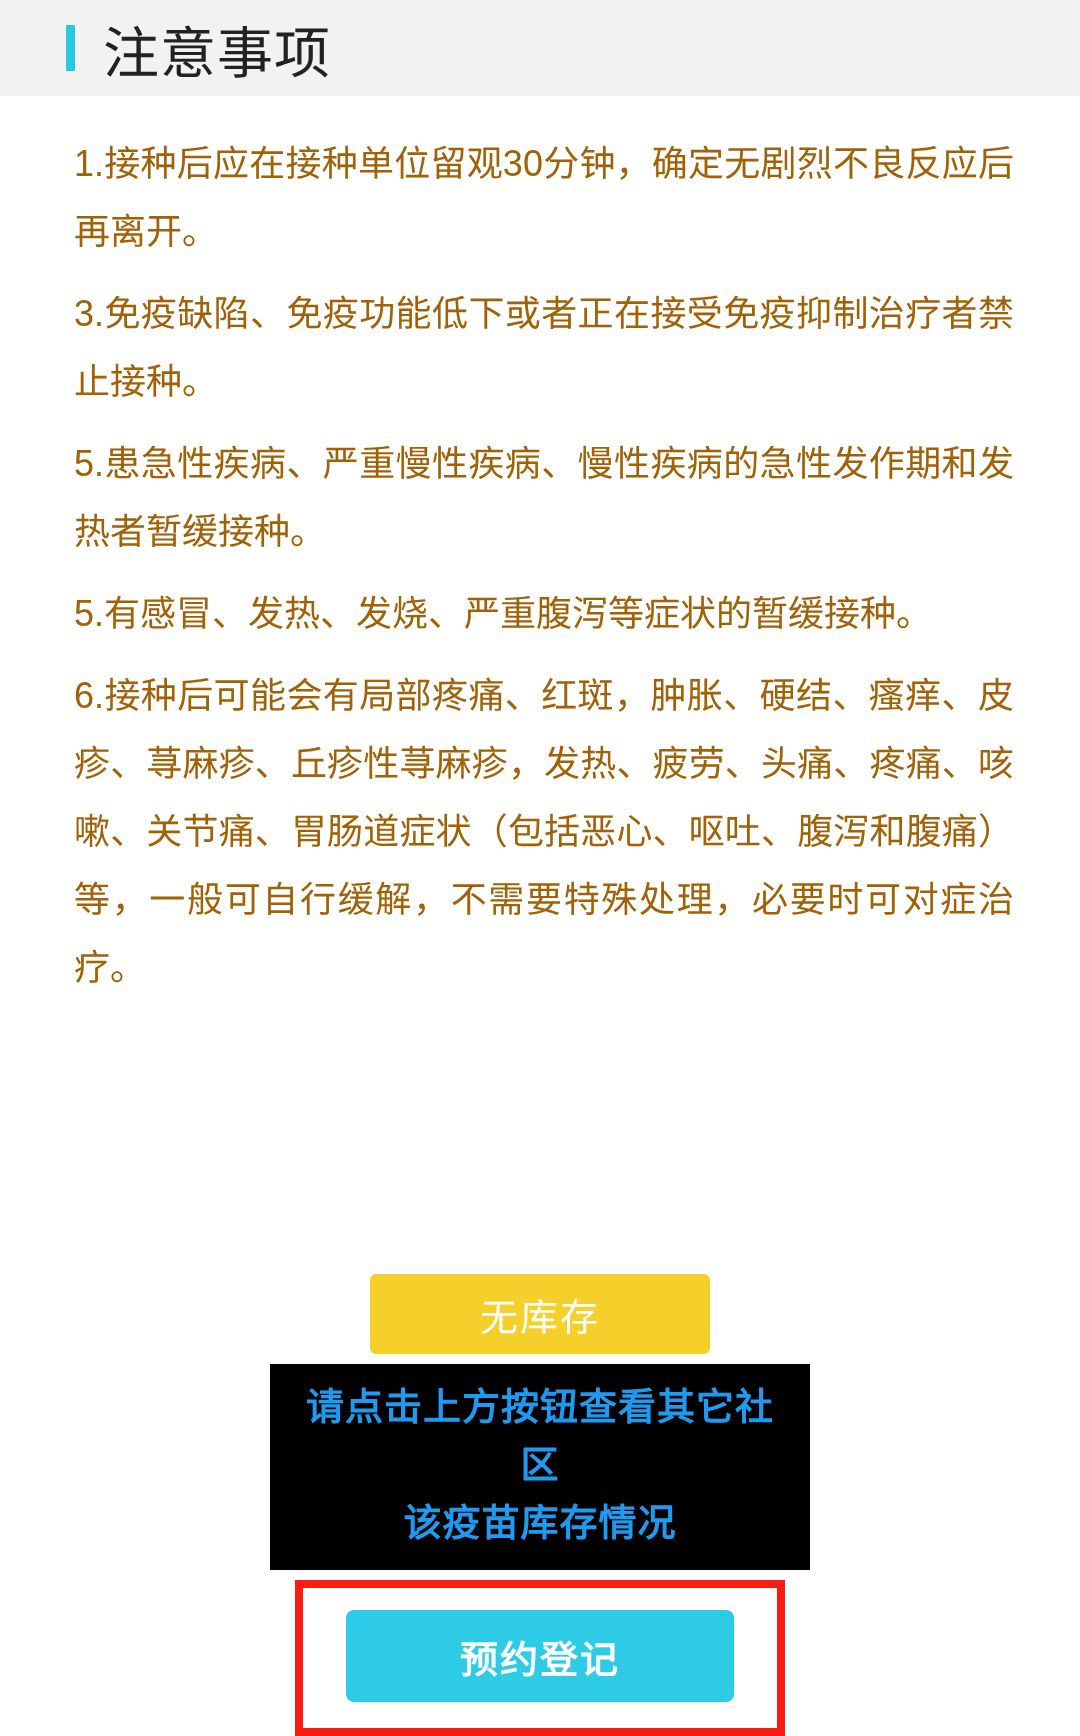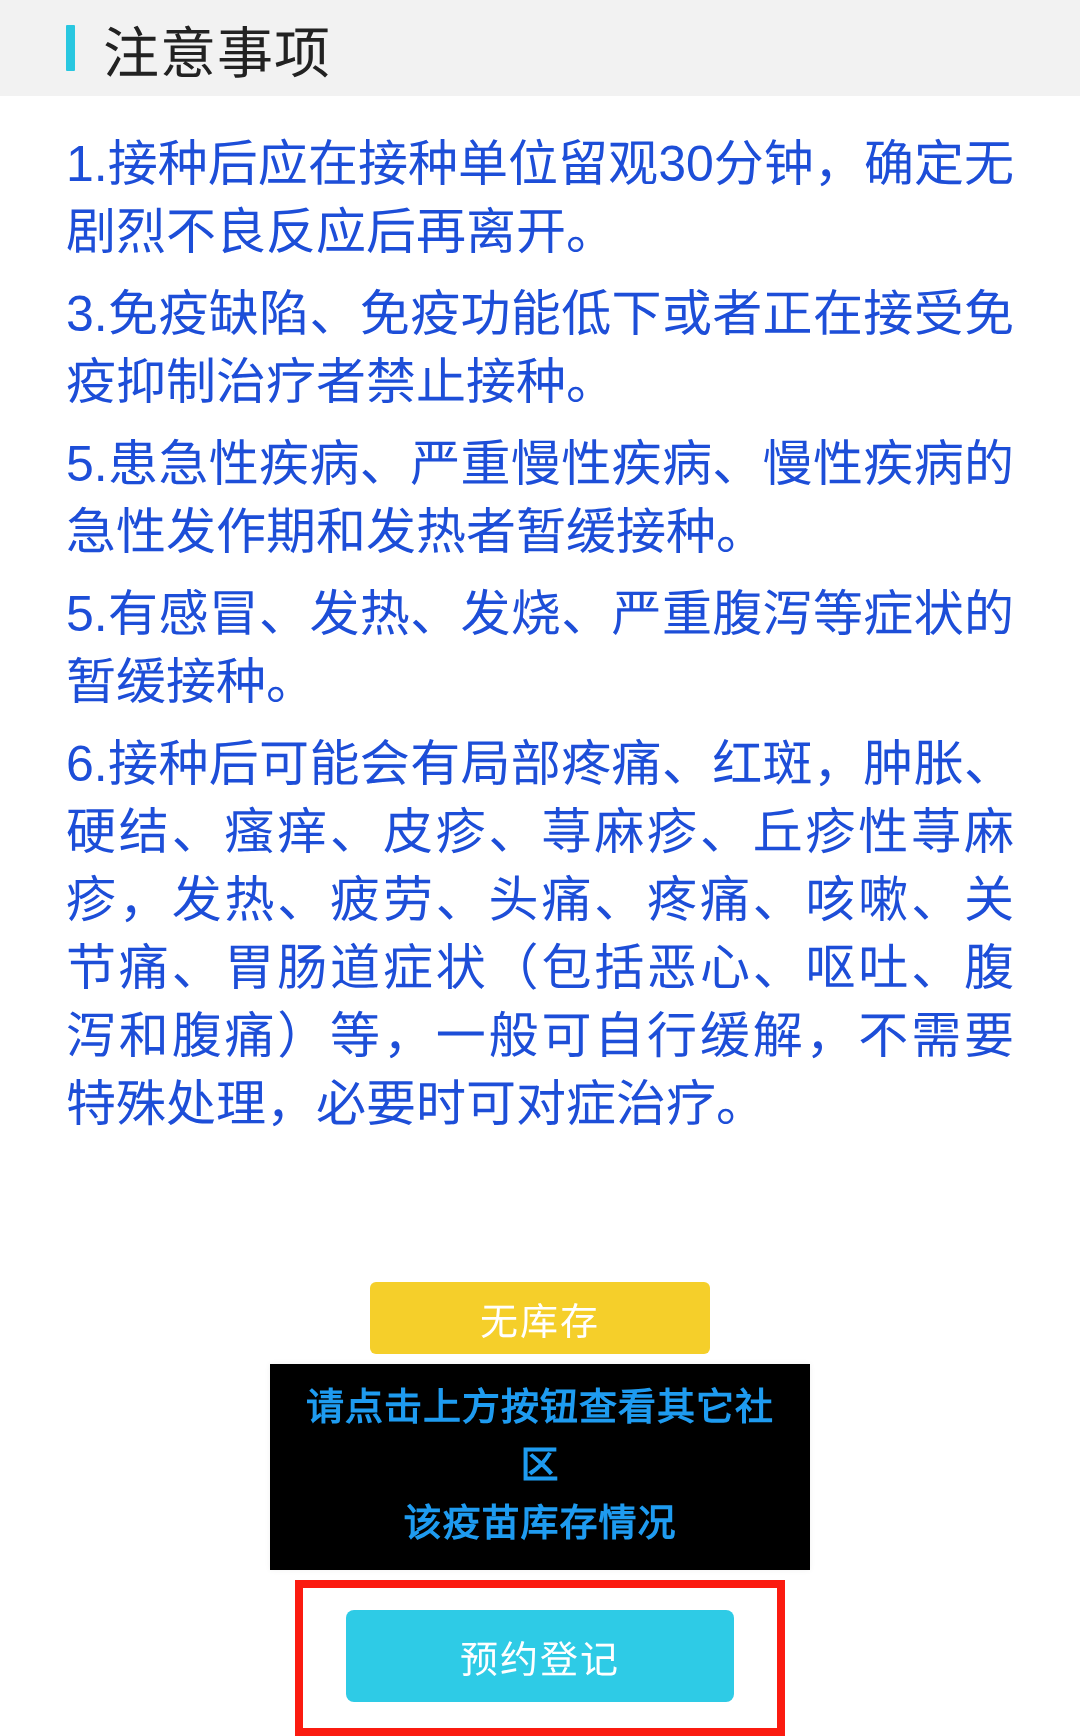--- a/index.html
+++ b/index.html
@@ -38,41 +38,41 @@
     letter-spacing: 1px;
     font-weight: 400;
   }
 
   
   .content {
     padding: 34px 66px 0 66px;
     box-sizing: border-box;
   }
   .note-line {
-    font-size: 50px;
+    font-size: 36px;
     line-height: 68px;
-    color: #1d4ed8;
-    margin: 0 0 14px 0;
+    color: #a16207;
+    margin: 0 0 14px 8px;
     text-align: justify;
     letter-spacing: 0px;
   }
 
   
   .actions {
     position: absolute;
     left: 0;
     right: 0;
     bottom: 0;
     display: flex;
     flex-direction: column;
     align-items: center;
   }
   .stock-button {
     width: 340px;
-    height: 72px;
+    height: 80px;
     background: #f5cf2a;
     color: #ffffff;
     font-size: 38px;
     border: none;
     border-radius: 6px;
     display: flex;
     align-items: center;
     justify-content: center;
     letter-spacing: 2px;
     cursor: pointer;
@@ -109,20 +109,21 @@
     background: #2ecbe6;
     color: #ffffff;
     font-size: 38px;
     border: none;
     border-radius: 8px;
     display: flex;
     align-items: center;
     justify-content: center;
     letter-spacing: 2px;
     cursor: pointer;
+    font-weight: bold;
   }
 </style>
 </head>
 <body>
 
 <div class="section-header">
   <div class="accent-bar"></div>
   <div class="section-title">注意事项</div>
 </div>
 

